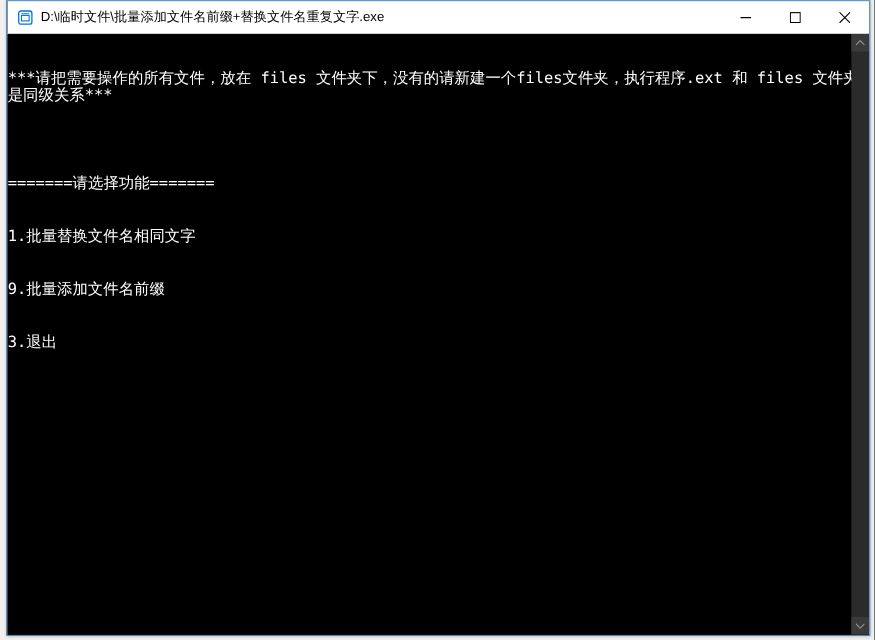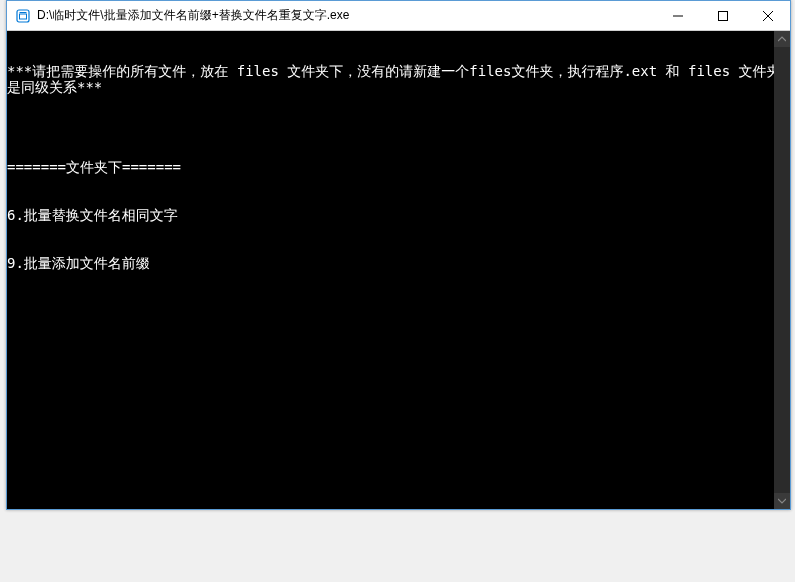--- a/index.html
+++ b/index.html
@@ -9,21 +9,21 @@
     }
     body {
       font-family: "Segoe UI", "Microsoft YaHei", sans-serif;
       background: #f0f0f0;
       width: 795px;
       height: 582px;
       overflow: hidden;
     }
     .window {
       width: 785px;
-      height: 510px;
+      height: 578px;
       margin-left: 6px;
       margin-top: 0;
       border: 1px solid #5a9bd5;
       background: #000;
       display: flex;
       flex-direction: column;
       box-shadow: 0 0 3px rgba(0,0,0,0.3);
     }
     .titlebar {
       height: 30px;
@@ -146,23 +146,24 @@
             <line x1="0" y1="0" x2="10" y2="10" stroke="#000" stroke-width="1"></line>
             <line x1="10" y1="0" x2="0" y2="10" stroke="#000" stroke-width="1"></line>
           </svg>
       </button>
     </div>
   </div>
 
   <div class="terminal">
     <div class="term-line">***请把需要操作的所有文件，放在 files 文件夹下，没有的请新建一个files文件夹，执行程序.ext 和 files 文件夹是同级关系***</div>
     <div class="term-line"></div>
-    <div class="term-line">=======文件夹下=======</div>
-    <div class="term-line">6.批量替换文件名相同文字</div>
+    <div class="term-line">=======请选择功能=======</div>
+    <div class="term-line">1.批量替换文件名相同文字</div>
     <div class="term-line">9.批量添加文件名前缀</div>
+    <div class="term-line">3.退出</div>
 
     <div class="scrollbar">
       <div class="scroll-btn up">
         <svg viewBox="0 0 8 8">
             <path d="M0 6 L4 2 L8 6" fill="none" stroke="#888" stroke-width="1.2"></path>
           </svg>
       </div>
       <div class="scroll-btn down">
         <svg viewBox="0 0 8 8">
             <path d="M0 2 L4 6 L8 2" fill="none" stroke="#888" stroke-width="1.2"></path>

